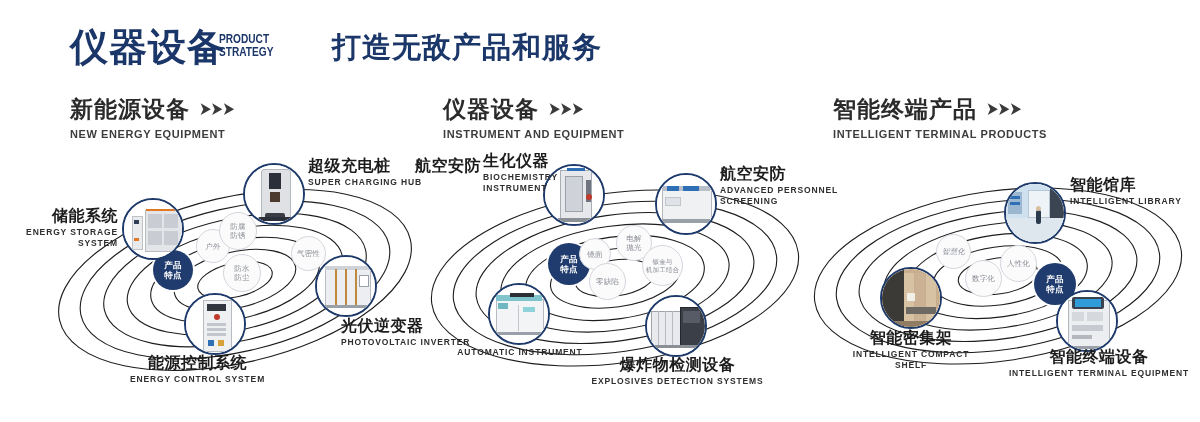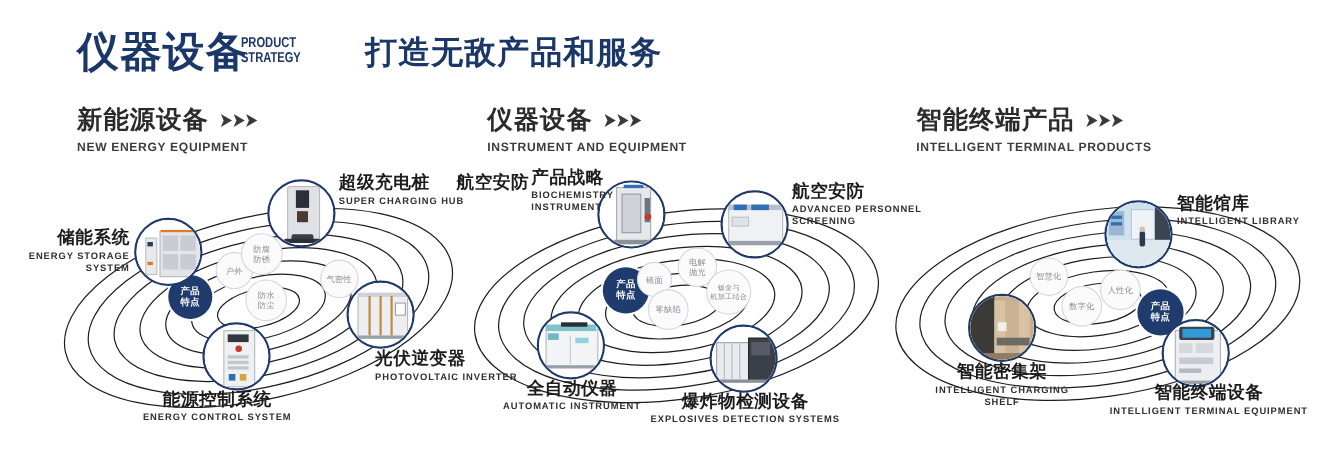--- a/index.html
+++ b/index.html
@@ -278,21 +278,21 @@
       <div class="dev">
         <i style="left:15px;top:4px;width:30px;height:50px;background:#e6e8eb;border:1px solid #a9adb4;"></i>
         <i style="left:20px;top:10px;width:16px;height:34px;background:#cfd3d9;border:1px solid #9aa0a8;"></i>
         <i style="left:41px;top:14px;width:5px;height:22px;background:#6f7480;"></i>
         <i style="left:41px;top:28px;width:6px;height:6px;background:#c0392b;border-radius:50%;"></i>
         <i style="left:13px;top:52px;width:34px;height:4px;background:#8b9097;"></i>
         <i style="left:22px;top:2px;width:18px;height:3px;background:#2f6fb5;"></i>
       </div>
     </div>
     <div class="cap l" style="left:63px;top:3px;width:120px;">
-      <div class="cn">产品战略</div>
+      <div class="cn">生化仪器</div>
       <div class="en">
         <span>BIOCHEMISTRY</span>
         <span>INSTRUMENT</span>
       </div>
     </div>
 
     <div class="node" style="left:235px;top:23px;width:62px;height:62px;">
       <div class="dev">
         <i style="left:5px;top:14px;width:48px;height:30px;background:#f0f1f3;border:1px solid #b4b8be;"></i>
         <i style="left:5px;top:11px;width:48px;height:5px;background:#b9bfc8;"></i>
@@ -315,21 +315,20 @@
         <i style="left:6px;top:14px;width:46px;height:33px;background:#f3f4f6;border:1px solid #b6bac0;"></i>
         <i style="left:6px;top:10px;width:46px;height:6px;background:#7fc4cc;"></i>
         <i style="left:20px;top:8px;width:24px;height:4px;background:#2a2e35;"></i>
         <i style="left:8px;top:18px;width:10px;height:6px;background:#6fb8c2;"></i>
         <i style="left:28px;top:20px;width:1px;height:26px;background:#c3c7cd;"></i>
         <i style="left:6px;top:47px;width:46px;height:3px;background:#9aa0a8;"></i>
         <i style="left:33px;top:22px;width:12px;height:5px;background:#8fd3da;"></i>
       </div>
     </div>
     <div class="cap c" style="left:5px;top:195px;width:190px;">
-      <div class="cn">全自动仪器</div>
       <div class="en">
         <span>AUTOMATIC INSTRUMENT</span>
       </div>
     </div>
 
     <div class="node" style="left:225px;top:145px;width:62px;height:62px;">
       <div class="dev">
         <i style="left:4px;top:14px;width:30px;height:34px;background:#e8eaed;border:1px solid #9fa4ab;"></i>
         <i style="left:11px;top:14px;width:1px;height:34px;background:#b7bbc1;"></i>
         <i style="left:18px;top:14px;width:1px;height:34px;background:#b7bbc1;"></i>
@@ -353,21 +352,21 @@
         <ellipse cx="190" cy="126" rx="40" ry="18" transform="rotate(-8 190 126)"></ellipse>
         <ellipse cx="190" cy="126" rx="65" ry="29" transform="rotate(-8 190 126)"></ellipse>
         <ellipse cx="190" cy="126" rx="90" ry="41" transform="rotate(-8 190 126)"></ellipse>
         <ellipse cx="190" cy="126" rx="115" ry="52" transform="rotate(-8 190 126)"></ellipse>
         <ellipse cx="190" cy="126" rx="140" ry="63" transform="rotate(-8 190 126)"></ellipse>
         <ellipse cx="190" cy="126" rx="163" ry="74" transform="rotate(-8 190 126)"></ellipse>
         <ellipse cx="190" cy="126" rx="185" ry="85" transform="rotate(-8 190 126)"></ellipse>
       </g>
     </svg>
 
-    <div class="feat" style="left:128px;top:84px;width:35px;height:35px;">
+    <div class="feat" style="left:128px;top:84px;width:35px;height:35px;font-style:italic;">
       <div><span>智慧化</span></div>
     </div>
     <div class="feat" style="left:157px;top:110px;width:37px;height:37px;">
       <div><span>数字化</span></div>
     </div>
     <div class="feat" style="left:192px;top:95px;width:37px;height:37px;">
       <div><span>人性化</span></div>
     </div>
     <div class="core" style="left:226px;top:113px;width:42px;height:42px;">
       <div><span>产品</span><br><span>特点</span></div>
@@ -401,21 +400,21 @@
         <i style="left:33px;top:4px;width:10px;height:52px;background:#cbb294;"></i>
         <i style="left:44px;top:4px;width:10px;height:52px;background:#d8c2a4;"></i>
         <i style="left:25px;top:24px;width:8px;height:8px;background:#f2efe9;"></i>
         <i style="left:24px;top:38px;width:30px;height:7px;background:#6d6a64;"></i>
         <i style="left:0;top:52px;width:100%;height:10px;background:#8f7c63;"></i>
       </div>
     </div>
     <div class="cap c" style="left:10px;top:180px;width:186px;">
       <div class="cn">智能密集架</div>
       <div class="en">
-        <span>INTELLIGENT CHARGING</span>
+        <span>INTELLIGENT COMPACT</span>
         <span>SHELF</span>
       </div>
     </div>
 
     <div class="node" style="left:248px;top:140px;width:62px;height:62px;">
       <div class="dev">
         <i style="left:10px;top:8px;width:40px;height:46px;background:#eceef1;border:1px solid #b2b6bc;"></i>
         <i style="left:14px;top:5px;width:32px;height:12px;background:#3a4250;border-radius:2px;"></i>
         <i style="left:17px;top:7px;width:26px;height:8px;background:#2f9bd8;"></i>
         <i style="left:14px;top:20px;width:12px;height:9px;background:#d5d8dd;"></i>

